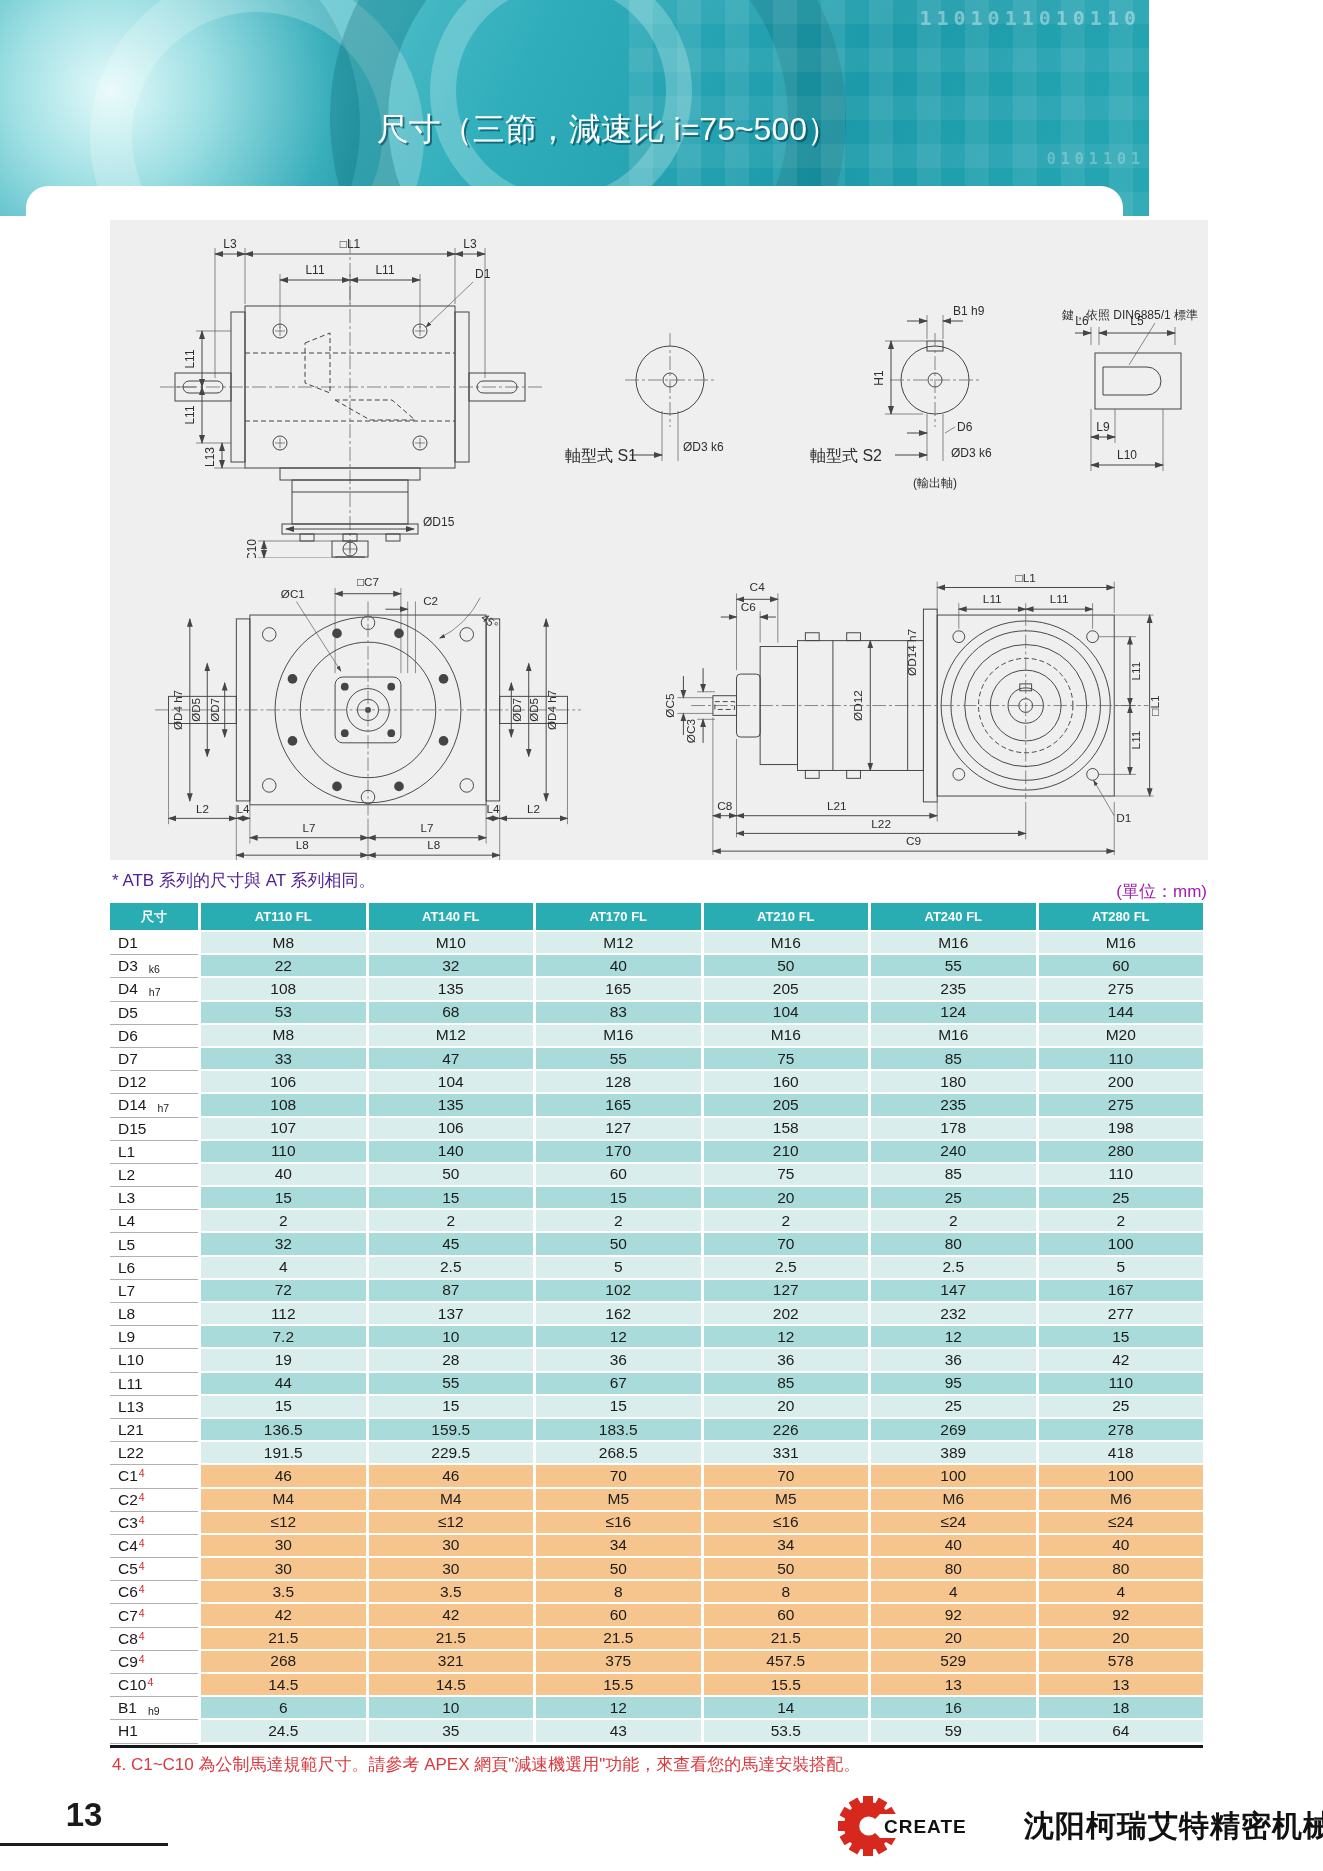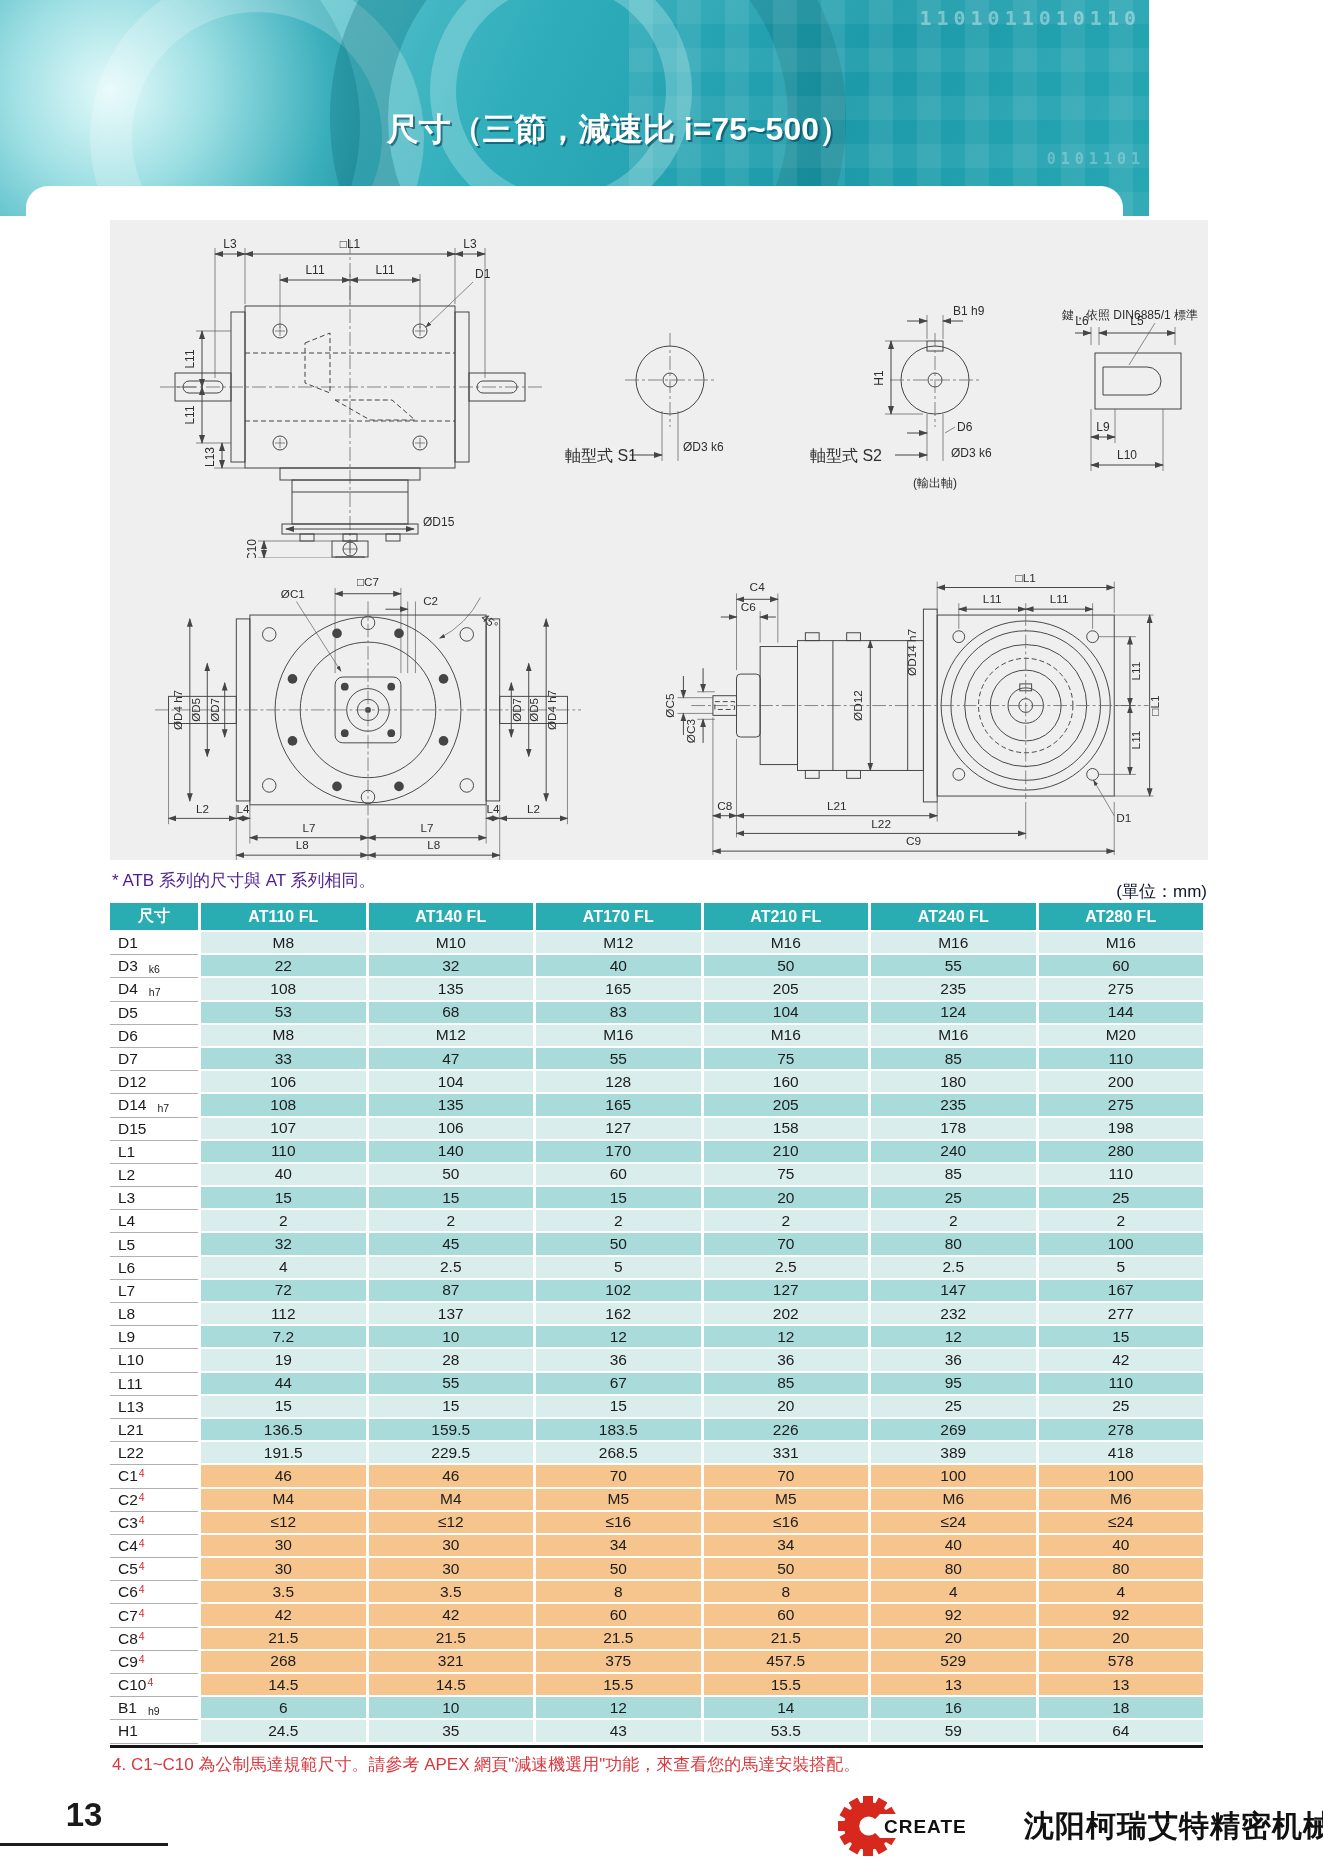--- a/index.html
+++ b/index.html
@@ -18,50 +18,50 @@
   .hdr-mosaic{position:absolute;right:0;top:0;width:520px;height:216px;
     background:repeating-linear-gradient(90deg,rgba(255,255,255,.08) 0 24px,transparent 24px 48px),
                repeating-linear-gradient(0deg,rgba(255,255,255,.06) 0 24px,transparent 24px 48px);}
   .hdr-digits{position:absolute;color:rgba(255,255,255,.38);font-family:"DejaVu Sans Mono",monospace;
     font-weight:bold;letter-spacing:5px;}
   .d1{right:8px;top:6px;font-size:20px;}
   .d2{right:4px;top:150px;font-size:15px;opacity:.7;}
   .hdr-title{position:absolute;right:218px;top:36px;font-size:58px;font-weight:bold;color:#fff;
     letter-spacing:-1px;white-space:nowrap;
     text-shadow:3px 3px 0 #0c5d74,5px 6px 8px rgba(8,62,92,.55);}
-  .hdr-sub{position:absolute;right:298px;top:108px;font-size:32px;font-weight:bold;color:#fff;
+  .hdr-sub{position:absolute;right:310px;top:108px;font-size:32px;font-weight:normal;color:#fff;
     white-space:nowrap;text-shadow:2px 2px 0 rgba(8,70,92,.65);}
   .hdr-band{position:absolute;left:26px;right:26px;top:186px;height:32px;background:#fff;
     border-radius:22px 22px 0 0;}
 
   
   .panel{position:absolute;left:110px;top:220px;width:1098px;height:640px;background:#eeefee;}
   .dwg{position:absolute;}
   .dwg line,.dwg path,.dwg rect,.dwg circle,.dwg polyline,.dwg polygon
       {stroke:#454545;stroke-width:1;fill:none;}
   .dwg .fl{fill:#454545;stroke:none;}
   .dwg .dash{stroke-dasharray:5 3;}
   .dwg .cl{stroke-dasharray:14 3 3 3;stroke-width:.8;stroke:#6a6a6a;}
   .dwg .thin{stroke-width:.7;stroke:#5a5a5a;}
   .dwg text{fill:#2e2e2e;stroke:none;font-size:12px;font-family:"Liberation Sans",sans-serif;}
   .dwg text.big{font-size:16px;}
 
   
   .atb-note{position:absolute;left:112px;top:869px;color:#4c1d95;font-size:17px;text-align:center;}
-  .unit-note{position:absolute;right:116px;top:880px;color:#0f172a;font-size:17px;}
+  .unit-note{position:absolute;right:116px;top:880px;color:#a21caf;font-size:17px;}
   .foot-note{position:absolute;left:112px;top:1753px;color:#d9383d;font-size:17px;}
 
   
   .spec{position:absolute;left:110px;top:903px;width:1093px;}
   .trow{display:flex;}
   .trow .c{box-sizing:border-box;display:flex;align-items:center;justify-content:center;}
   .c0{width:88px;flex:none;}
   .cv{flex:1;border-left:3px solid #fff;}
   .thead{height:27px;margin-bottom:2px;}
-  .thead .c{background:#29adb2;color:#fff;font-weight:bold;font-size:16px;}
+  .thead .c{background:#29adb2;color:#fff;font-weight:bold;font-size:13px;}
   .trow.data{height:23.2px;font-size:15.5px;}
   .trow.data .cv{border-bottom:2px solid #fff;color:#1c1c1c;}
   .trow.data .c0{background:#fff;border-bottom:1px solid #b0b0b0;justify-content:flex-start;
       padding-left:8px;}
   .band-tl{background:#d8edec;}
   .band-td{background:#a9dbda;}
   .band-or{background:#f6c58e;}
   .lab span{font-size:15.5px;}
   .lab small{font-size:10.5px;margin-left:11px;position:relative;top:3px;}
   .lab sup{color:#d22a2f;font-size:10.5px;margin-left:1px;position:relative;top:-3px;}

